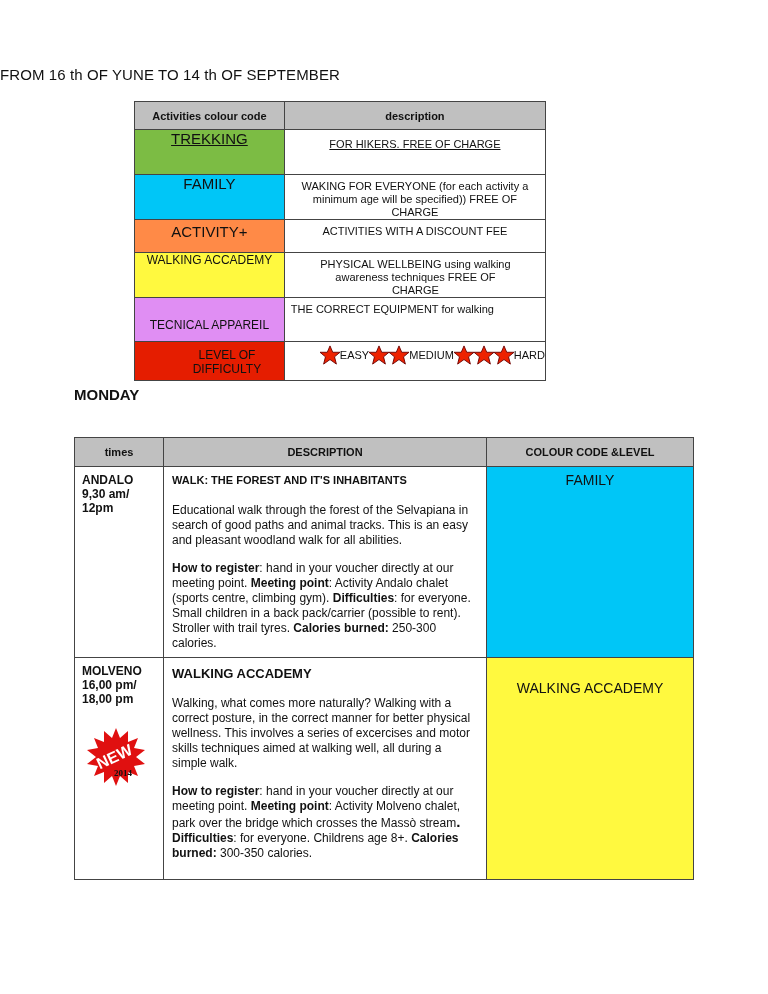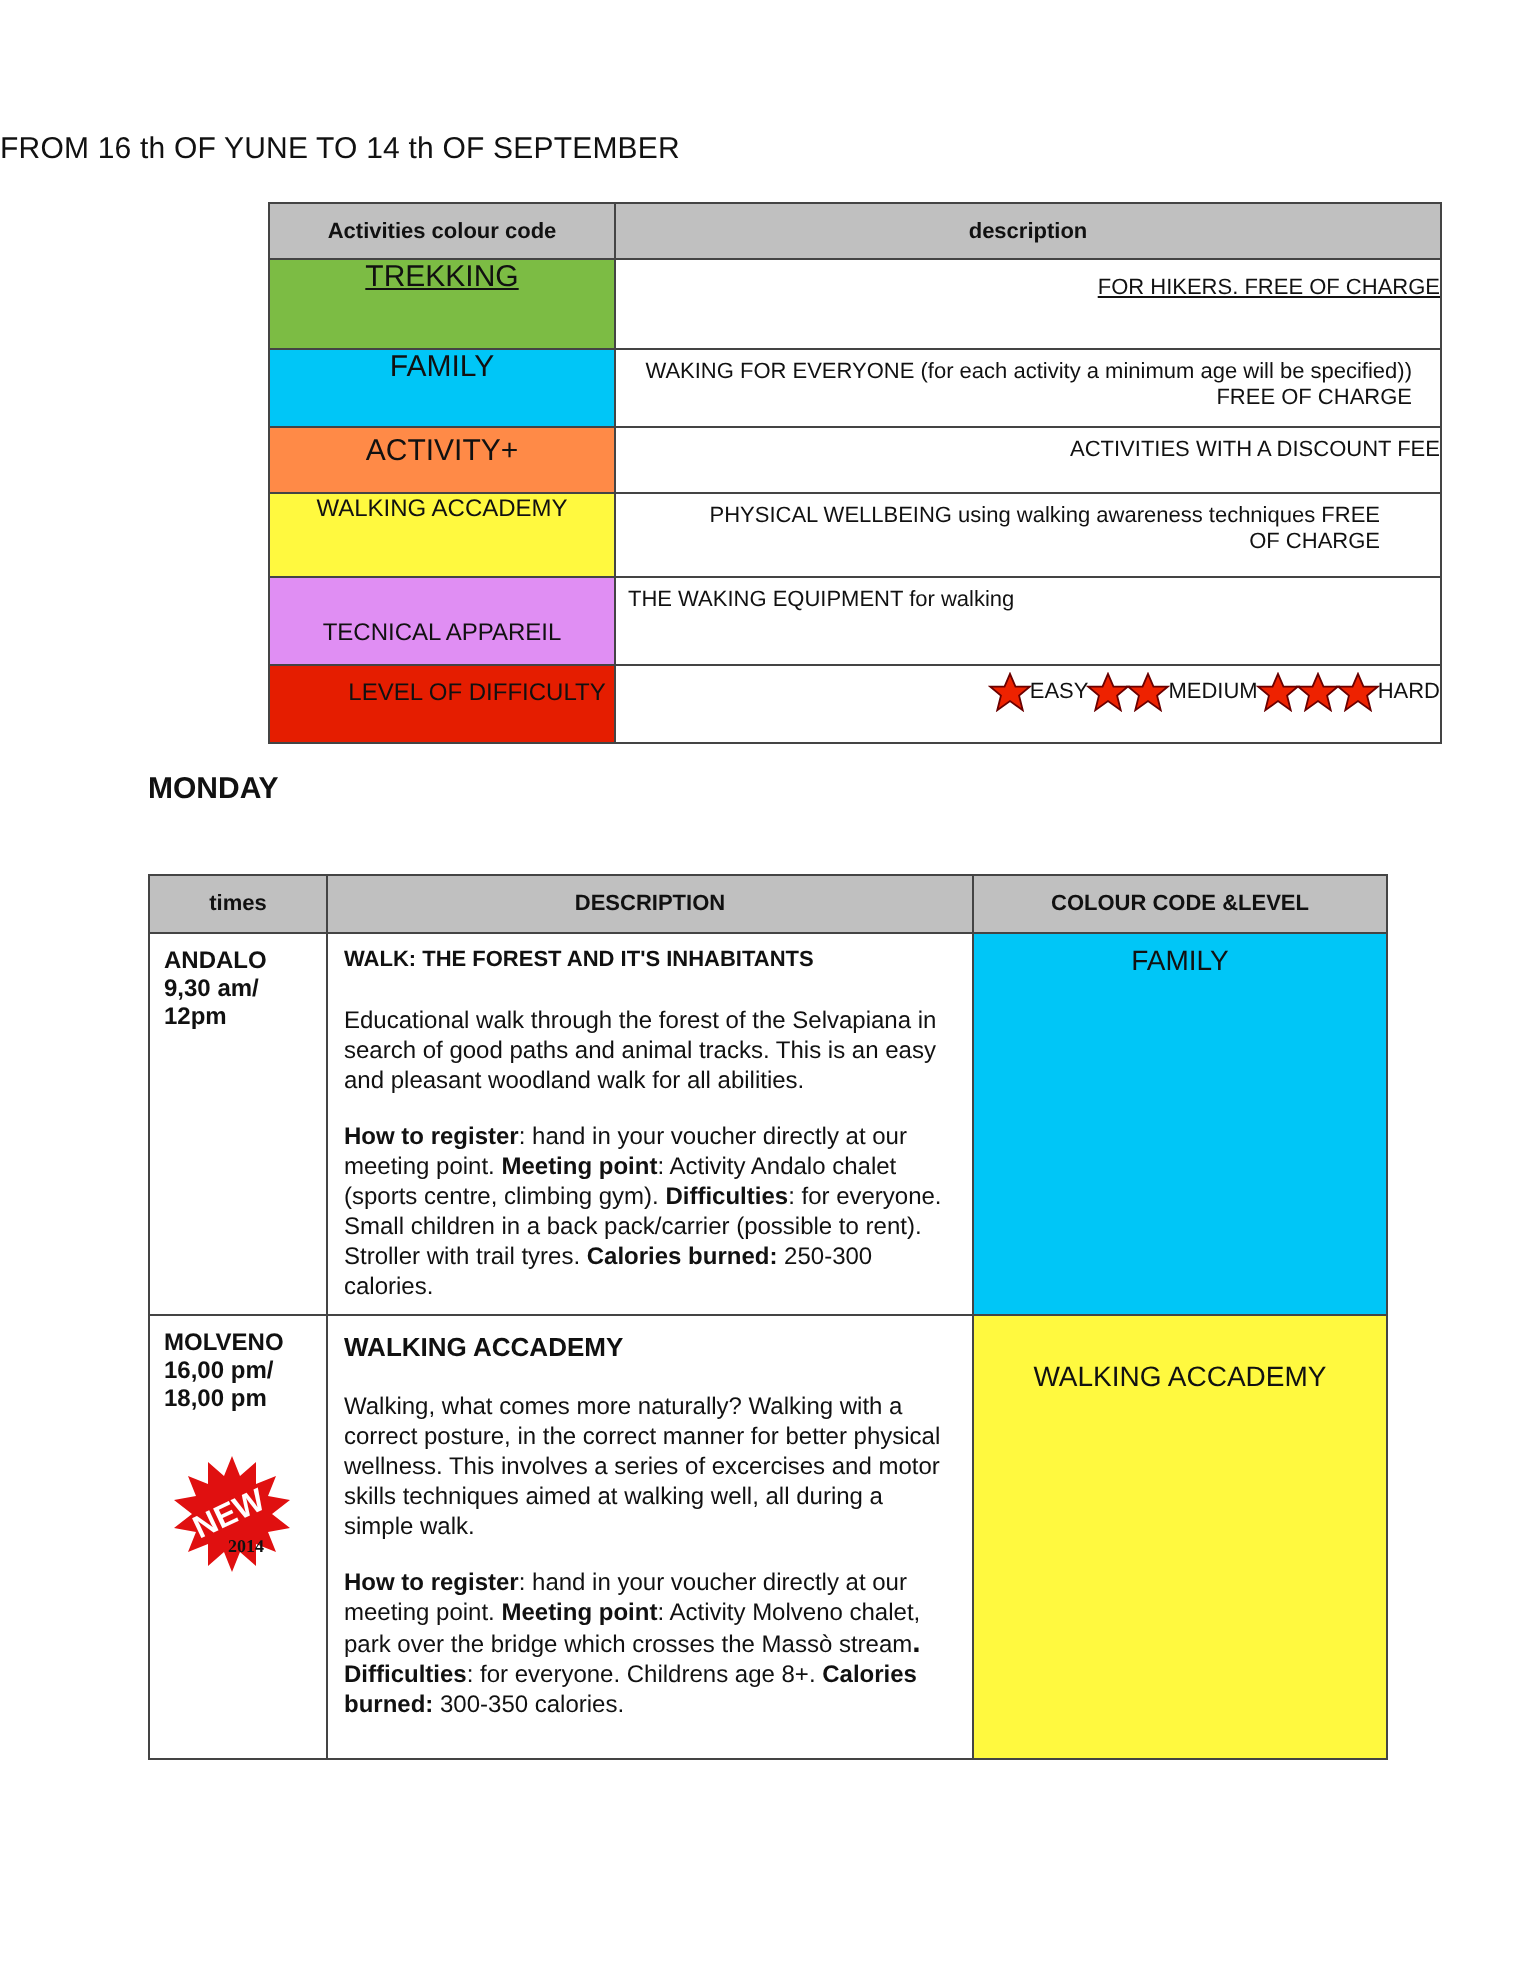--- a/index.html
+++ b/index.html
@@ -1,25 +1,25 @@
 <!DOCTYPE html>
 <html><head>
 <meta charset="utf-8">
 <style>
   html, body { margin: 0; padding: 0; background: #ffffff; }
   body { width: 768px; height: 994px; position: relative; font-family: "Liberation Sans", sans-serif; color: #111; overflow: hidden; }
   .title { position: absolute; top: 66px; left: 0; width: 768px; text-align: left; font-size: 15px; letter-spacing: 0.1px; }
 
   
-  .legend { position: absolute; left: 134px; top: 101px; width: 587px; border-collapse: collapse; }
+  .legend { position: absolute; left: 134px; top: 101px; width: 412px; border-collapse: collapse; }
   .legend td, .legend th { border: 1.5px solid #444; padding: 0; }
   .legend th { background: #c0c0c0; font-size: 11px; font-weight: bold; height: 27px; }
   .legend th.c1 { width: 172px; }
   .legend td.code { text-align: center; vertical-align: top; }
-  .legend td.desc { text-align: right; vertical-align: top; font-size: 11px; line-height: 13px; background: #fff; }
+  .legend td.desc { text-align: center; vertical-align: top; font-size: 11px; line-height: 13px; background: #fff; }
   .r-trek td { height: 36px; text-decoration: underline; }
   .r-fam td { height: 33px; }
   .r-act td { height: 27px; }
   .r-walk td { height: 36px; }
   .r-tec td { height: 23px; }
   .r-lvl td { height: 32px; padding-left: 35px; }
   .big { font-size: 15px; padding-top: 6px; }
   .small { font-size: 12px; padding-top: 6px; }
   .d-pad { padding-top: 8px !important; }
   .d-pad2 { padding-top: 5px !important; }
@@ -68,21 +68,21 @@
   <tr class="r-act">
     <td class="code big" style="background:#ff8a47;padding-top:3px;">ACTIVITY+</td>
     <td class="desc d-pad2">ACTIVITIES WITH A DISCOUNT FEE</td>
   </tr>
   <tr class="r-walk">
     <td class="code small" style="background:#fff93f">WALKING ACCADEMY</td>
     <td class="desc d-pad2" style="padding-left:31px;padding-right:30px;">PHYSICAL WELLBEING using walking awareness techniques FREE OF CHARGE</td>
   </tr>
   <tr class="r-tec">
     <td class="code small" style="background:#e08ef3;padding-top:20px;">TECNICAL APPAREIL</td>
-    <td class="desc" style="text-align:left;padding:5px 0 0 6px;">THE WAKING EQUIPMENT for walking</td>
+    <td class="desc" style="text-align:left;padding:5px 0 0 6px;">THE CORRECT EQUIPMENT for walking</td>
   </tr>
   <tr class="r-lvl">
     <td class="code small" style="background:#e51d00;padding-top:6px;">LEVEL OF DIFFICULTY</td>
     <td class="desc">
       <span class="stars">
         <svg viewBox="0 0 24 22">
               <polygon points="12,1 15,8 23,8 17,13 19,21 12,16 5,21 7,13 1,8 9,8" fill="#ee2200" stroke="#6a0000" stroke-width="1"></polygon>
             </svg>
         <span>EASY</span>
         <svg viewBox="0 0 24 22">

